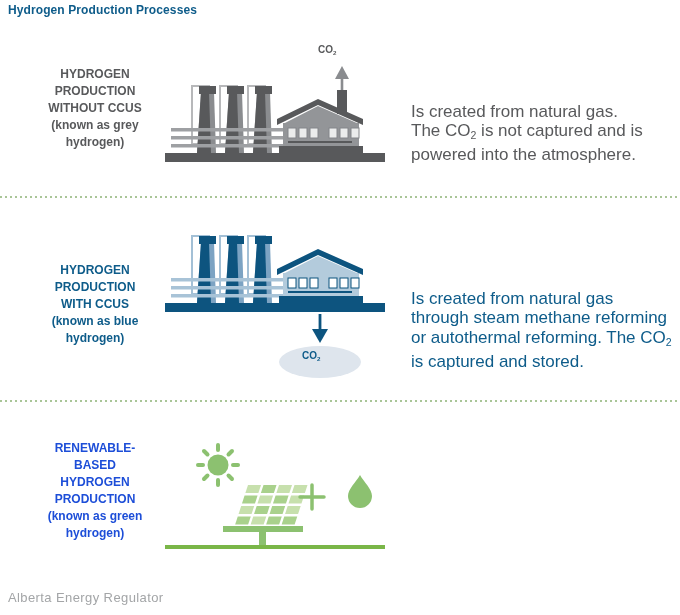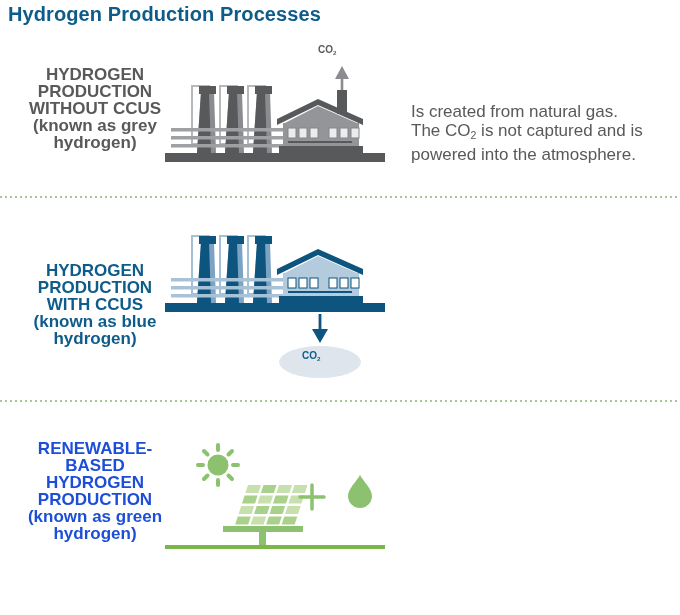--- a/index.html
+++ b/index.html
@@ -2,25 +2,25 @@
 <html><head>
 <meta charset="utf-8">
 <style>
   html,body { margin:0; padding:0; background:#ffffff; }
   .canvas {
     position:relative; width:680px; height:615px; background:#ffffff;
     font-family:"Liberation Sans", sans-serif; overflow:hidden;
   }
   .page-title {
     position:absolute; left:8px; top:3px;
-    font-size:20px; font-weight:bold; color:#0e5c8a; letter-spacing:0.1px;text-align:center;
+    font-size:12px; font-weight:bold; color:#0e5c8a; letter-spacing:0.1px;text-align:center;
   }
   .row-label {
     position:absolute; left:15px; width:160px; text-align:center;
-    font-size:17px; font-weight:bold; line-height:17px; white-space:pre-line;
+    font-size:12px; font-weight:bold; line-height:17px; white-space:pre-line;
   }
   .label-grey  { color:#58595b; top:66px;  }
   .label-blue  { color:#0e5c8a; top:262px; }
   .label-green { color:#1d4ed8; top:440px; }
   .row-desc {
     position:absolute; left:406px; width:268px;
     font-size:17px; line-height:19.5px; white-space:pre-line; margin:5px;
   }
   .desc-grey  { color:#58595b; top:77px;  }
   .desc-blue  { color:#0e5c8a; top:264px; font-weight:bold; font-weight:normal; }
@@ -145,20 +145,26 @@
         <rect x="153.6" y="86" width="2.8" height="17" fill="#0d547f"></rect>
         <polygon points="147,101 163,101 155,115" fill="#0d547f"></polygon>
       </g>
       <ellipse cx="155" cy="134" rx="41" ry="16" fill="#dee5ed"></ellipse>
     </svg>
     <div class="co2-label co2-row2">
       <span>CO</span><span class="co2sub">2</span>
     </div>
   </div>
 
+  <p class="row-desc desc-blue">
+    <span>Is created from natural gas
+through steam methane reforming
+or autothermal reforming. The </span><span>CO</span><span class="co2sub">2</span><span>
+is captured and stored.</span>
+  </p>
 
   <div class="separator sep2"></div>
 
   <div class="row-label label-green">RENEWABLE-
 BASED
 HYDROGEN
 PRODUCTION
 (known as green
 hydrogen)</div>
 
@@ -205,14 +211,15 @@
         <line x1="147" y1="50" x2="147" y2="74"></line>
       </g>
 
       <path fill="#8cc170" d="M195,40 C 191,47 183,54 183,61 A 12,12 0 1 0 207,61 C 207,54 199,47 195,40 Z"></path>
 
       <rect x="0" y="110" width="220" height="4" fill="#7ab648"></rect>
     </svg>
   </div>
 
 
+  <div class="footer">Alberta Energy Regulator</div>
 
 </div>
 
 </body></html>

